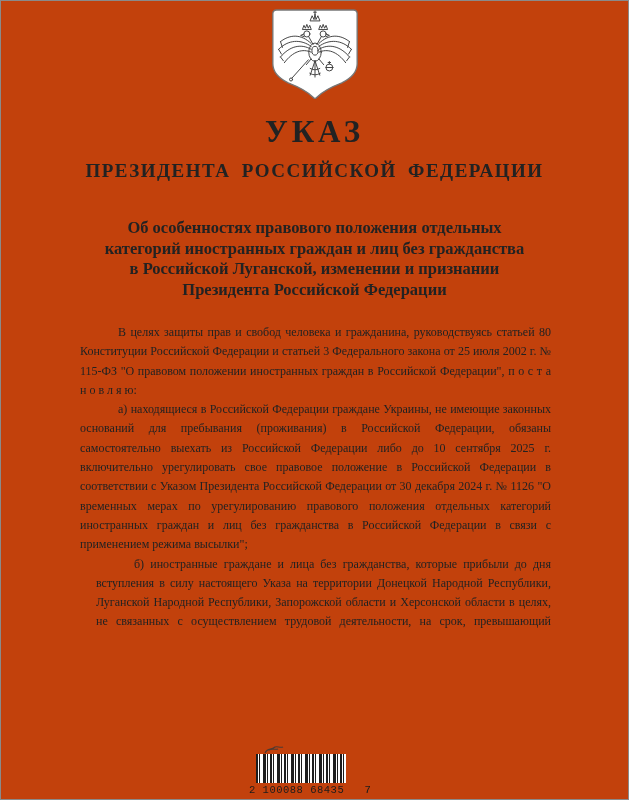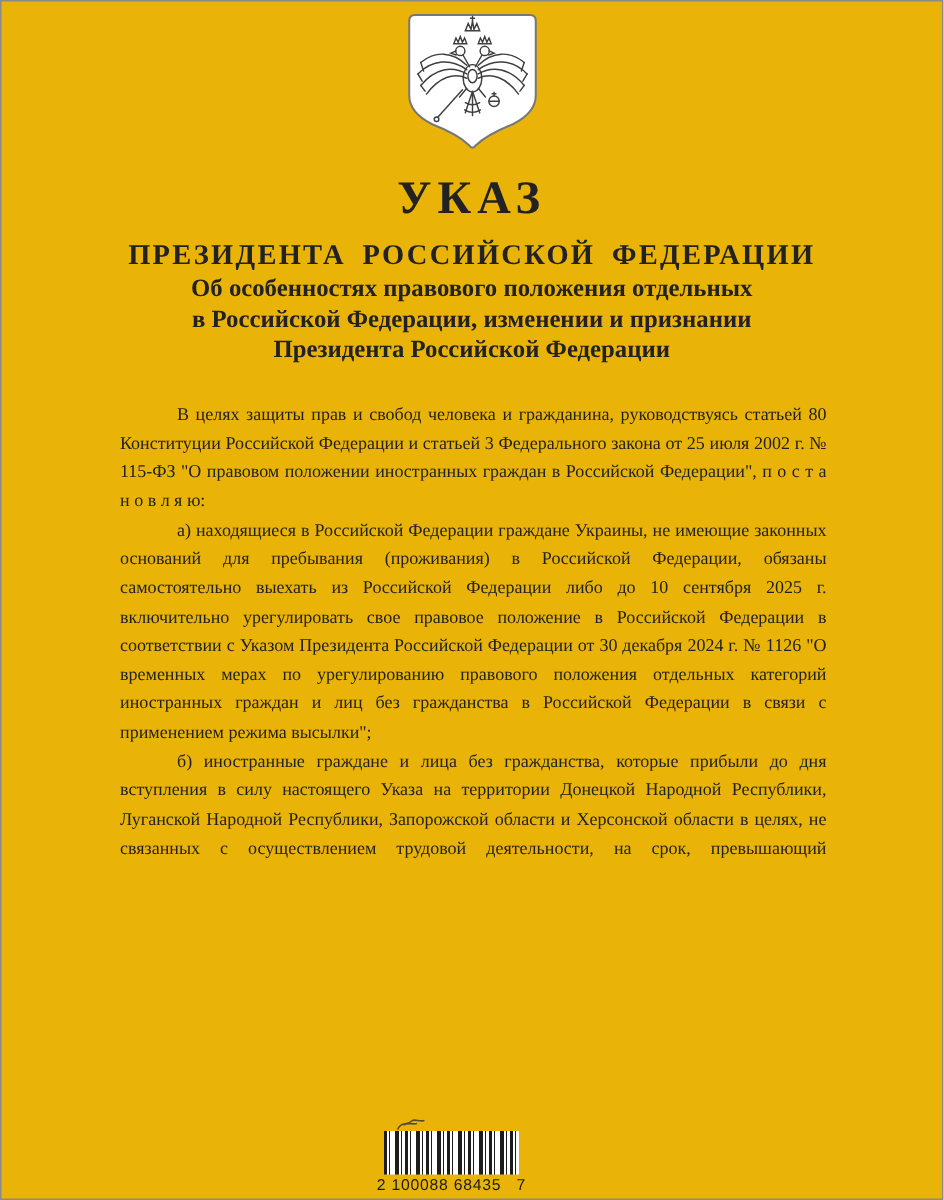--- a/index.html
+++ b/index.html
@@ -5,21 +5,21 @@
   html, body {
     margin: 0;
     padding: 0;
     background: #ffffff;
   }
   .page {
     position: relative;
     width: 629px;
     height: 800px;
     box-sizing: border-box;
-    background: #eab308;
+    background: #c2410c;
     border: 1px solid #8a8a8a;
     font-family: "Liberation Serif", "DejaVu Serif", serif;
     color: #222222;
     overflow: hidden;
   }
   .emblem {
     padding-top: 7px;
     text-align: center;
     height: 97px;
   }
@@ -34,37 +34,39 @@
   .issuer {
     margin-top: 12px;
     text-align: center;
     font-size: 19px;
     line-height: 22px;
     font-weight: bold;
     letter-spacing: 1.5px;
     word-spacing: 5px;
   }
   .title {
+    margin-top: 36px;
     text-align: center;
     font-size: 16.5px;
     line-height: 20.5px;
     font-weight: bold;
   }
   .body-text {
     margin: 23px 77px 0 79px;
     font-size: 12px;
     line-height: 19.3px;
     text-align: justify;
   }
   .body-text p {
     margin: 0;
     text-indent: 38px;
   }
   .body-text p.continues {
     text-align-last: justify;
+    margin-left: 16px;
   }
   .barcode {
     position: absolute;
     top: 744px;
     left: 248px;
     width: 104px;
     text-align: center;
   }
   .smudge {
     display: block;
@@ -79,21 +81,21 @@
       #fdfdfd 2px,  #fdfdfd 3px,
       #1c1c1c 3px,  #1c1c1c 4px,
       #fdfdfd 4px,  #fdfdfd 7px,
       #1c1c1c 7px,  #1c1c1c 10px,
       #fdfdfd 10px, #fdfdfd 11px,
       #1c1c1c 11px, #1c1c1c 12px,
       #fdfdfd 12px, #fdfdfd 14px);
   }
   .barcode-digits {
     margin-top: 1px;
-    font-family: Liberation Sans, sans-serif;
+    font-family: Liberation Mono, monospace;
     font-size: 10.5px;
     letter-spacing: 0.5px;
     white-space: pre;
     color: #1c1c1c;
   }
 </style>
 </head>
 <body>
 
 <div class="page">
@@ -133,21 +135,22 @@
       </g>
     </svg>
   </div>
 
   <div class="doc-type">УКАЗ</div>
 
   <div class="issuer">ПРЕЗИДЕНТА РОССИЙСКОЙ ФЕДЕРАЦИИ</div>
 
   <div class="title">
     <div>Об особенностях правового положения отдельных</div>
-    <div>в Российской Федерации, изменении и признании</div>
+    <div>категорий иностранных граждан и лиц без гражданства</div>
+    <div>в Российской Луганской, изменении и признании</div>
     <div>Президента Российской Федерации</div>
   </div>
 
   <div class="body-text">
     <p><span>В целях защиты прав и свобод человека и гражданина, руководствуясь статьей 80 Конституции Российской Федерации и статьей 3 Федерального закона от 25 июля 2002 г. № 115-ФЗ "О правовом положении иностранных граждан в Российской Федерации", </span><span>п о с т а н о в л я ю:</span></p>
     <p>а) находящиеся в Российской Федерации граждане Украины, не имеющие законных оснований для пребывания (проживания) в Российской Федерации, обязаны самостоятельно выехать из Российской Федерации либо до 10 сентября 2025 г. включительно урегулировать свое правовое положение в Российской Федерации в соответствии с Указом Президента Российской Федерации от 30 декабря 2024 г. № 1126 "О временных мерах по урегулированию правового положения отдельных категорий иностранных граждан и лиц без гражданства в Российской Федерации в связи с применением режима высылки";</p>
     <p class="continues">б) иностранные граждане и лица без гражданства, которые прибыли до дня вступления в силу настоящего Указа на территории Донецкой Народной Республики, Луганской Народной Республики, Запорожской области  и Херсонской области в целях, не связанных с осуществлением трудовой деятельности, на срок, превышающий</p>
   </div>
 
   <div class="barcode">

